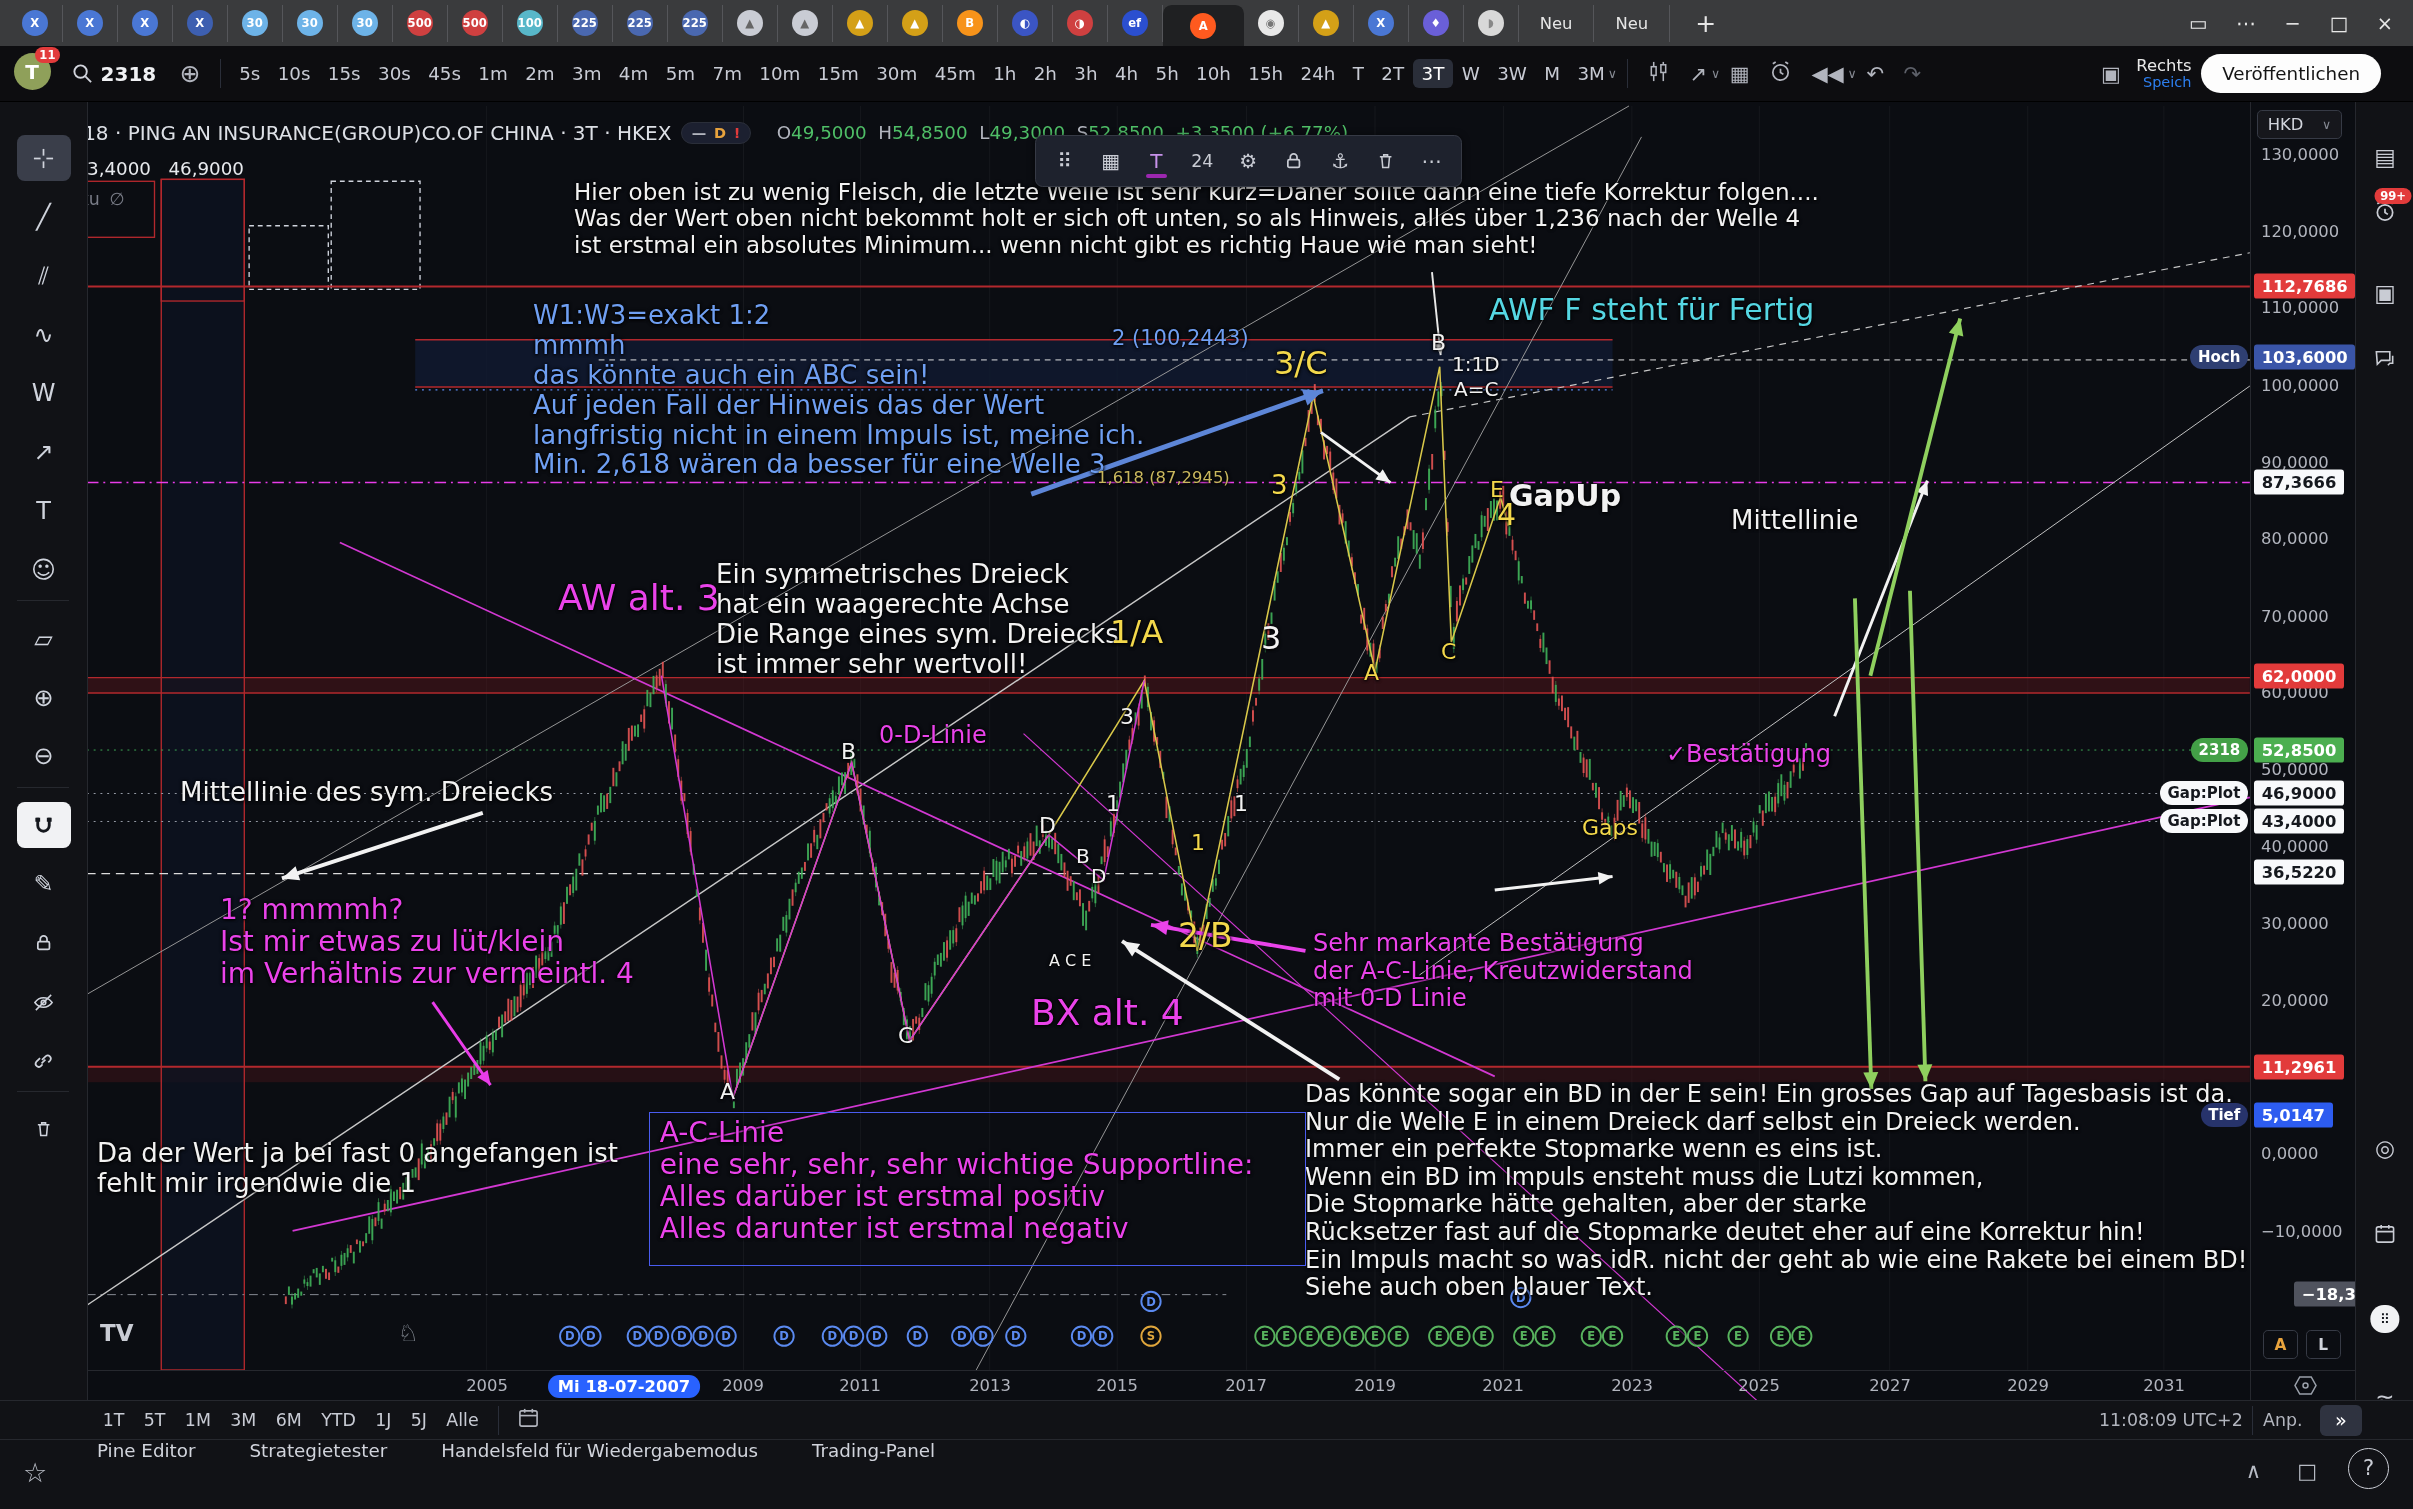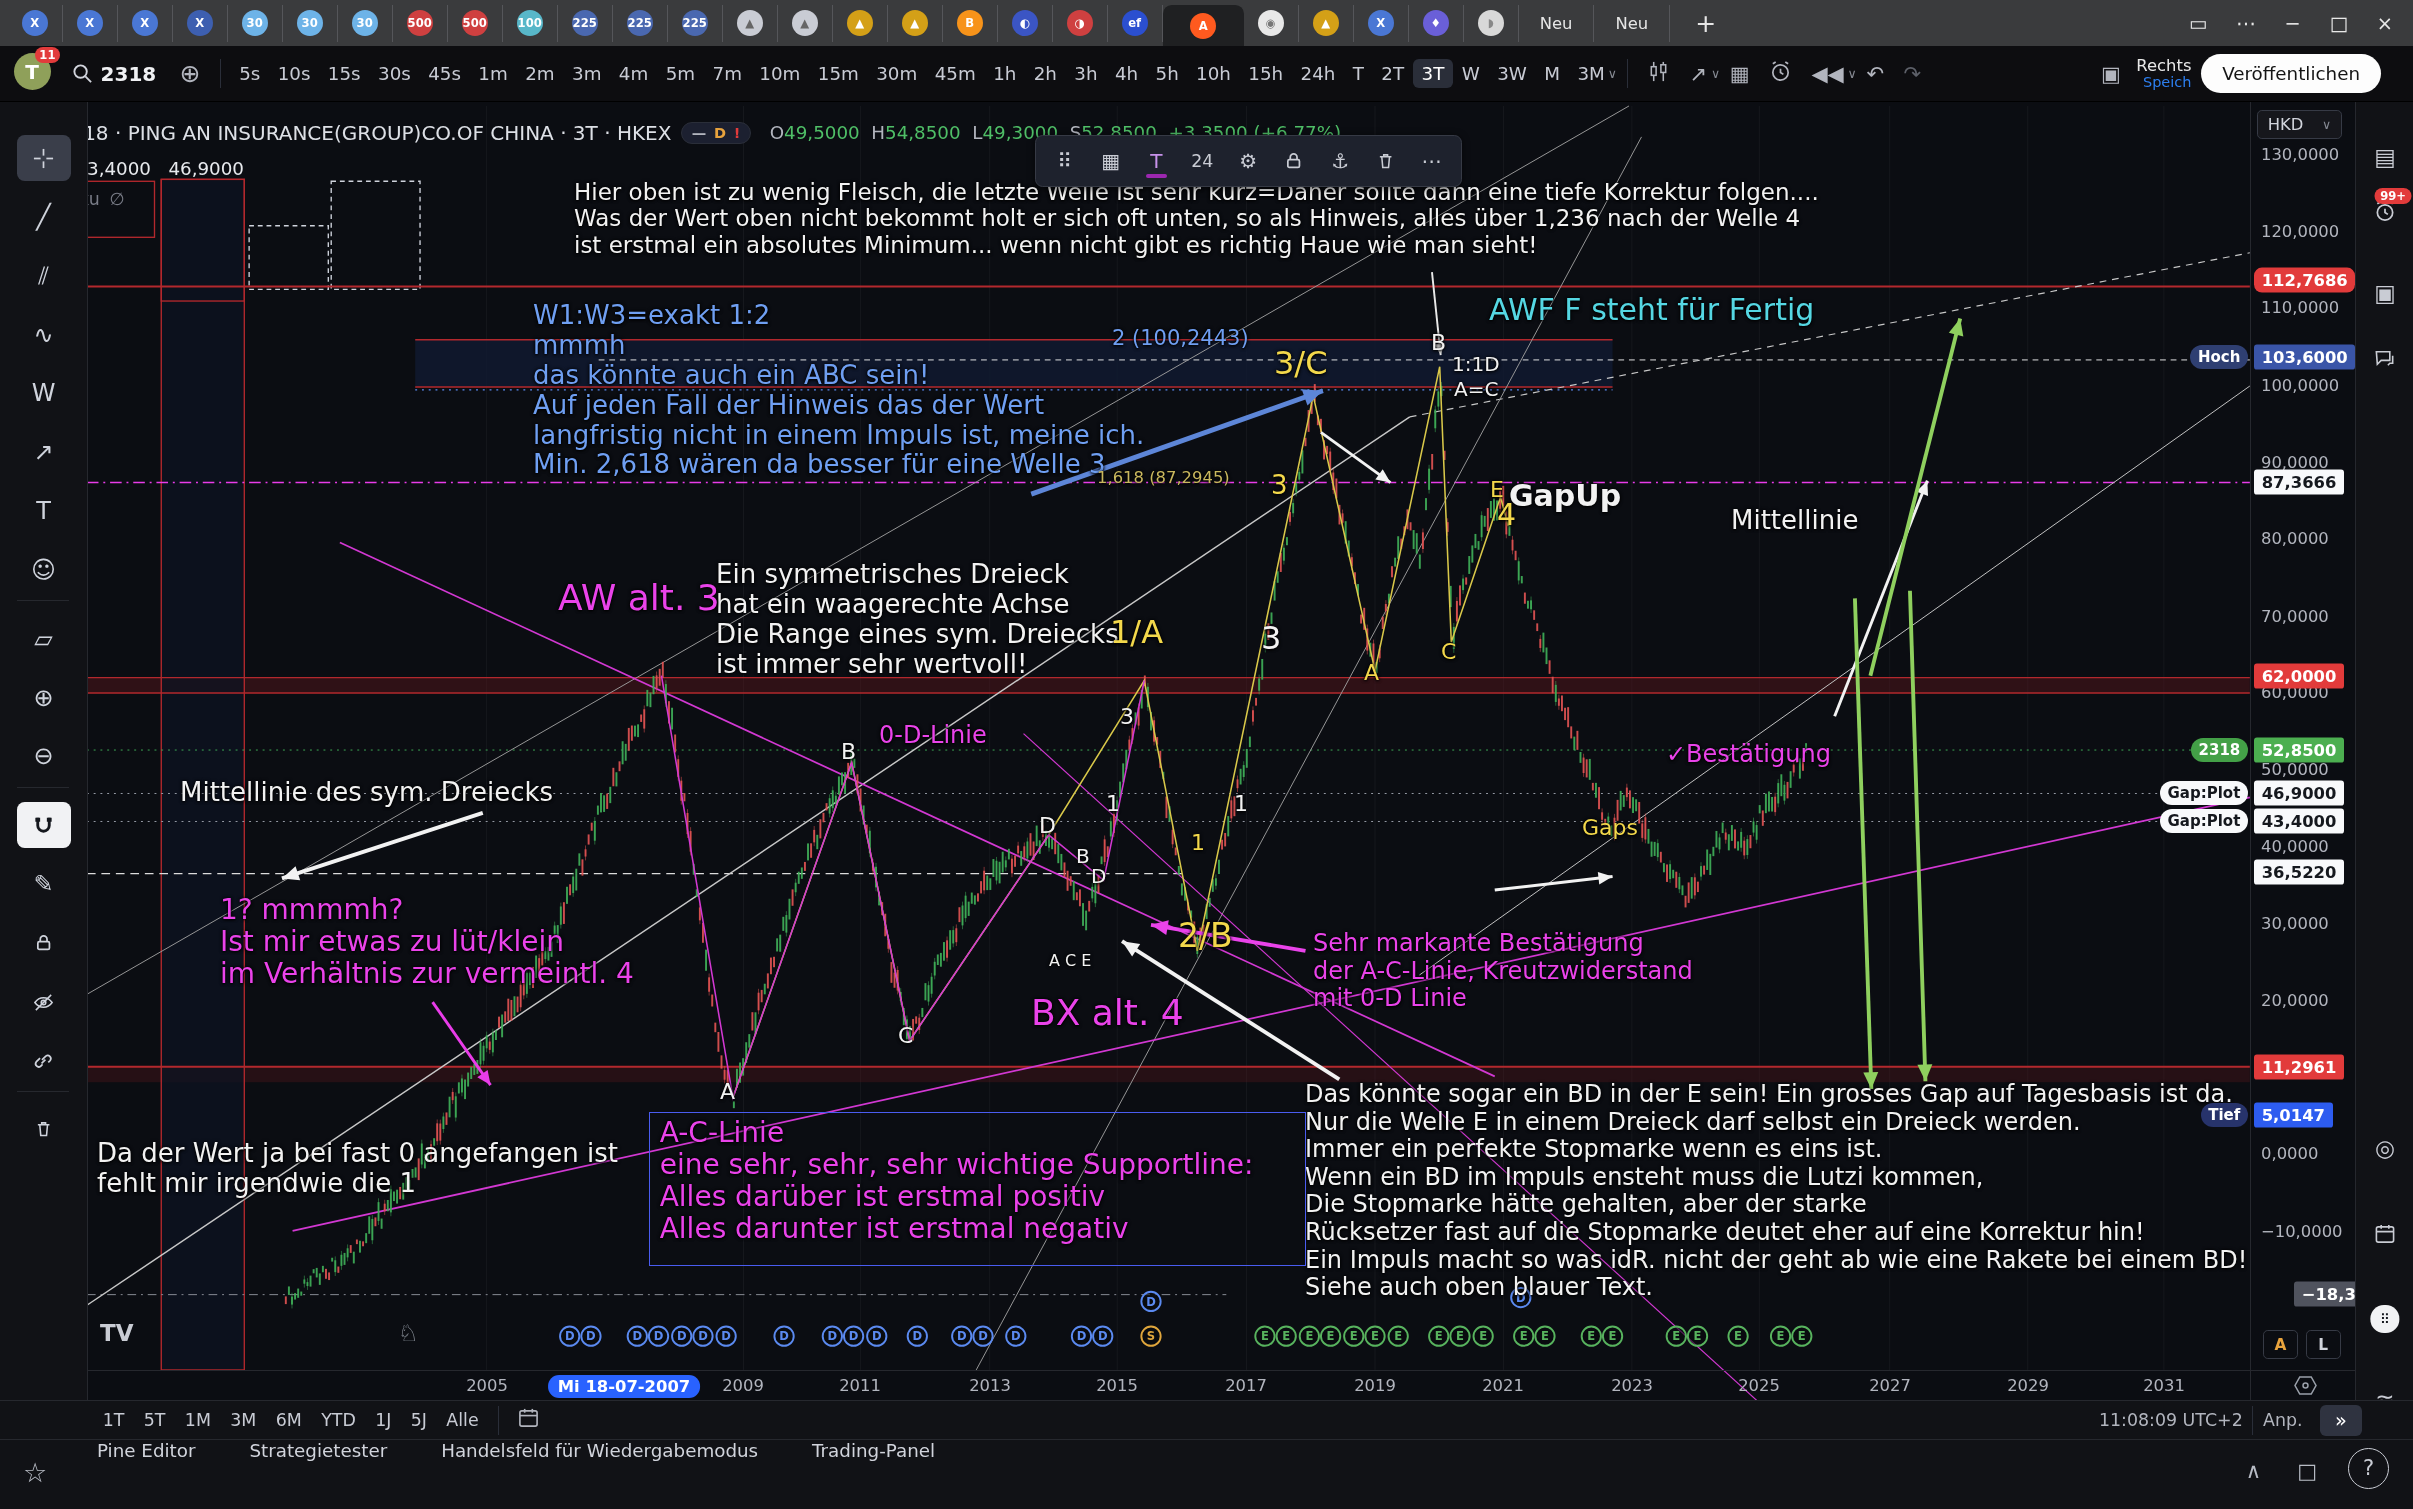--- a/index.html
+++ b/index.html
@@ -1182,21 +1182,21 @@
     </div>
     <div style="position: absolute; left: 21px; top: 17.4px;">
       <div style="display: flex; align-items: center; gap: 9.7px;">
         <div style="width: 27px; height: 27px; border-radius: 50%; background: rgb(255, 90, 31); color: rgb(255, 255, 255); display: flex; align-items: center; justify-content: center; font-weight: bold; font-size: 16.4px;">A</div>
         <span style="font-size: 20px; color: rgb(221, 224, 230); font-weight: 500;">2318 · PING AN INSURANCE(GROUP)CO.OF CHINA · 3T · HKEX</span>
         <div style="display: flex; gap: 7.7px; background: rgb(28, 32, 48); border: 1px solid rgb(42, 46, 57); border-radius: 11.6px; padding: 1.9px 9.7px; font-size: 14.5px; font-weight: bold;">
           <span style="color: rgb(178, 181, 190);">—</span>
           <span style="color: rgb(232, 163, 61);">D</span>
           <span style="color: rgb(226, 59, 59);">!</span>
         </div>
-        <div style="display: flex; gap: 11.6px; font-size: 18.3px; margin-left: 9px;">
+        <div style="display: flex; gap: 11.6px; font-size: 18.3px; margin-left: 16px;">
           <span><span style="color: rgb(178, 181, 190);">O</span><span style="color: rgb(79, 191, 103);">49,5000</span></span>
           <span><span style="color: rgb(178, 181, 190);">H</span><span style="color: rgb(79, 191, 103);">54,8500</span></span>
           <span><span style="color: rgb(178, 181, 190);">L</span><span style="color: rgb(79, 191, 103);">49,3000</span></span>
           <span><span style="color: rgb(178, 181, 190);">S</span><span style="color: rgb(79, 191, 103);">52,8500</span></span>
           <span><span style="color: rgb(79, 191, 103);">+3,3500 (+6,77%)</span></span>
         </div>
       </div>
       <div style="margin-top: 11.6px; font-size: 18.3px; color: rgb(232, 234, 238); display: flex; gap: 17.4px;">
         <span>Gap</span>
         <span>43,4000</span>
@@ -1240,21 +1240,21 @@
     <div class="tick" style="top: 360px;">90,0000</div>
     <div class="tick" style="top: 436px;">80,0000</div>
     <div class="tick" style="top: 514px;">70,0000</div>
     <div class="tick" style="top: 590px;">60,0000</div>
     <div class="tick" style="top: 667px;">50,0000</div>
     <div class="tick" style="top: 744px;">40,0000</div>
     <div class="tick" style="top: 821px;">30,0000</div>
     <div class="tick" style="top: 898px;">20,0000</div>
     <div class="tick" style="top: 1051px;">0,0000</div>
     <div class="tick" style="top: 1129px;">−10,0000</div>
-    <div class="pbadge" style="left: 2254px; top: 178px; background: rgb(226, 59, 59); color: rgb(255, 255, 255); border-radius: 8px;">112,7686</div>
+    <div class="pbadge" style="left: 2254px; top: 184px; background: rgb(226, 59, 59); color: rgb(255, 255, 255);">112,7686</div>
     <div class="pbadge" style="left: 2254px; top: 255px; background: rgb(58, 85, 168); color: rgb(255, 255, 255);">103,6000</div>
     <div class="lbadge" style="right: 166px; top: 255px; background: rgb(47, 63, 114); color: rgb(255, 255, 255);">Hoch</div>
     <div class="pbadge" style="left: 2254px; top: 380px; background: rgb(248, 249, 251); color: rgb(21, 24, 30);">87,3666</div>
     <div class="pbadge" style="left: 2254px; top: 574px; background: rgb(226, 59, 59); color: rgb(255, 255, 255);">62,0000</div>
     <div class="pbadge" style="left: 2254px; top: 648px; background: rgb(76, 175, 80); color: rgb(255, 255, 255);">52,8500</div>
     <div class="lbadge" style="right: 166px; top: 648px; background: rgb(67, 160, 71); color: rgb(255, 255, 255);">2318</div>
     <div class="pbadge" style="left: 2254px; top: 691px; background: rgb(248, 249, 251); color: rgb(21, 24, 30);">46,9000</div>
     <div class="lbadge" style="right: 166px; top: 691px; background: rgb(248, 249, 251); color: rgb(21, 24, 30);">Gap:Plot</div>
     <div class="pbadge" style="left: 2254px; top: 719px; background: rgb(248, 249, 251); color: rgb(21, 24, 30);">43,4000</div>
     <div class="lbadge" style="right: 166px; top: 719px; background: rgb(248, 249, 251); color: rgb(21, 24, 30);">Gap:Plot</div>

